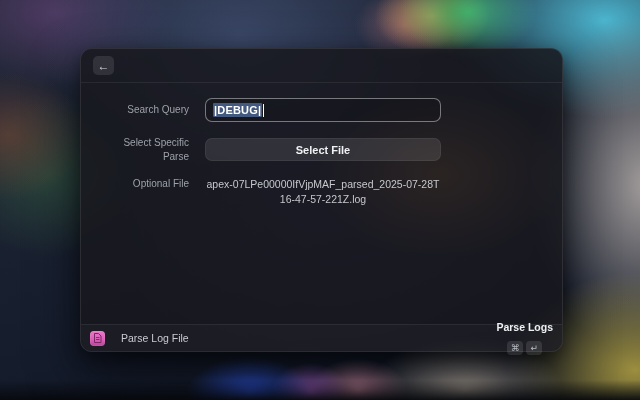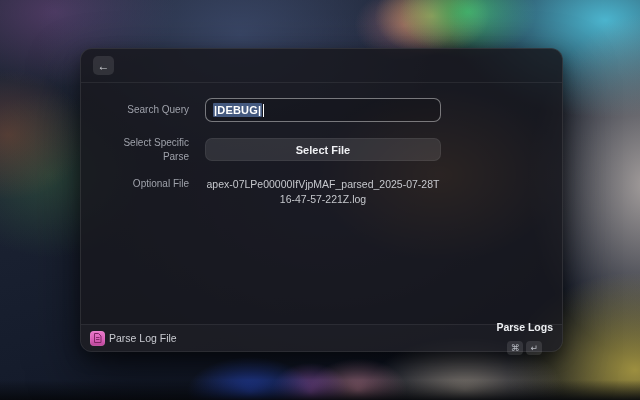--- a/index.html
+++ b/index.html
@@ -94,21 +94,21 @@
     background:rgba(255,255,255,0.025);
     border-radius:0 0 12px 12px;
     display:flex;align-items:center;padding:0 9px;box-sizing:border-box;
   }
   .ext-icon{
     width:15px;height:15px;border-radius:4px;flex:0 0 15px;
     background:linear-gradient(180deg,#ea79cb 0%, var(--icon-pink,#d95fb8) 55%, #bb4699 100%);
     display:flex;align-items:center;justify-content:center;
     box-shadow:0 0 0 0.5px rgba(255,255,255,0.15) inset;
   }
-  .footer-title{margin-left:4px;color:#c9cbd1;font-size:10.5px;}
+  .footer-title{margin-left:16px;color:#c9cbd1;font-size:10.5px;}
   .footer-right{margin-left:auto;display:flex;align-items:center;gap:8px;cursor:default;flex-direction:column;}
   .action-label{color:#eef0f3;font-size:10.5px;font-weight:700;}
   .keycaps{display:flex;gap:3px;}
   .keycap{
     width:16px;height:14px;border-radius:4px;
     background:rgba(255,255,255,0.11);
     color:#b9bcc3;font-size:9px;line-height:1;
     display:flex;align-items:center;justify-content:center;
     font-family:"DejaVu Sans",sans-serif;
   }

